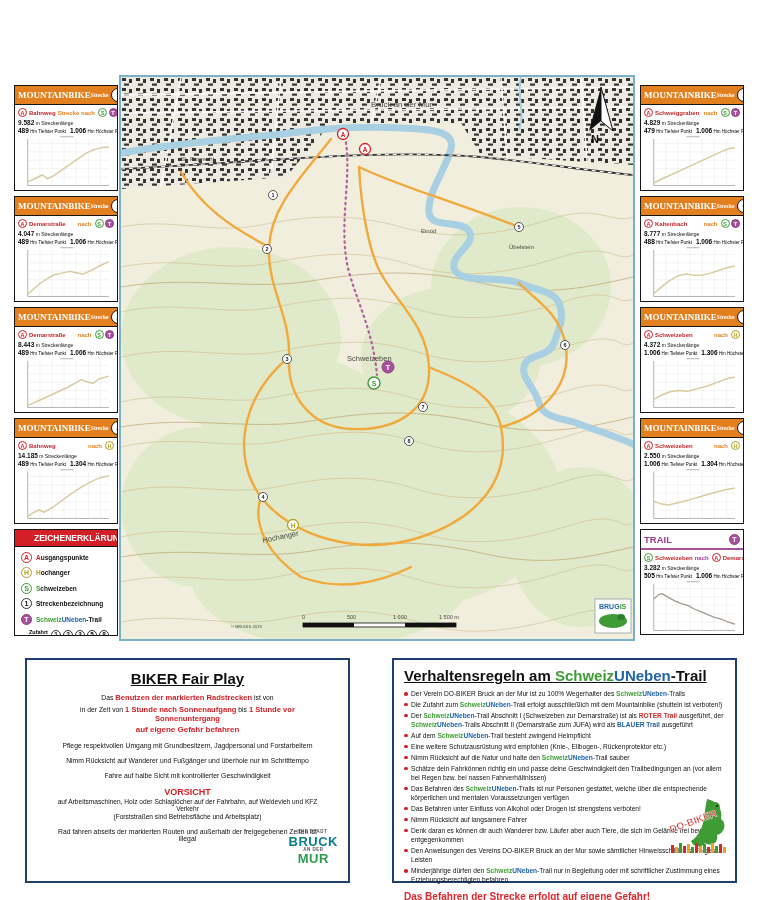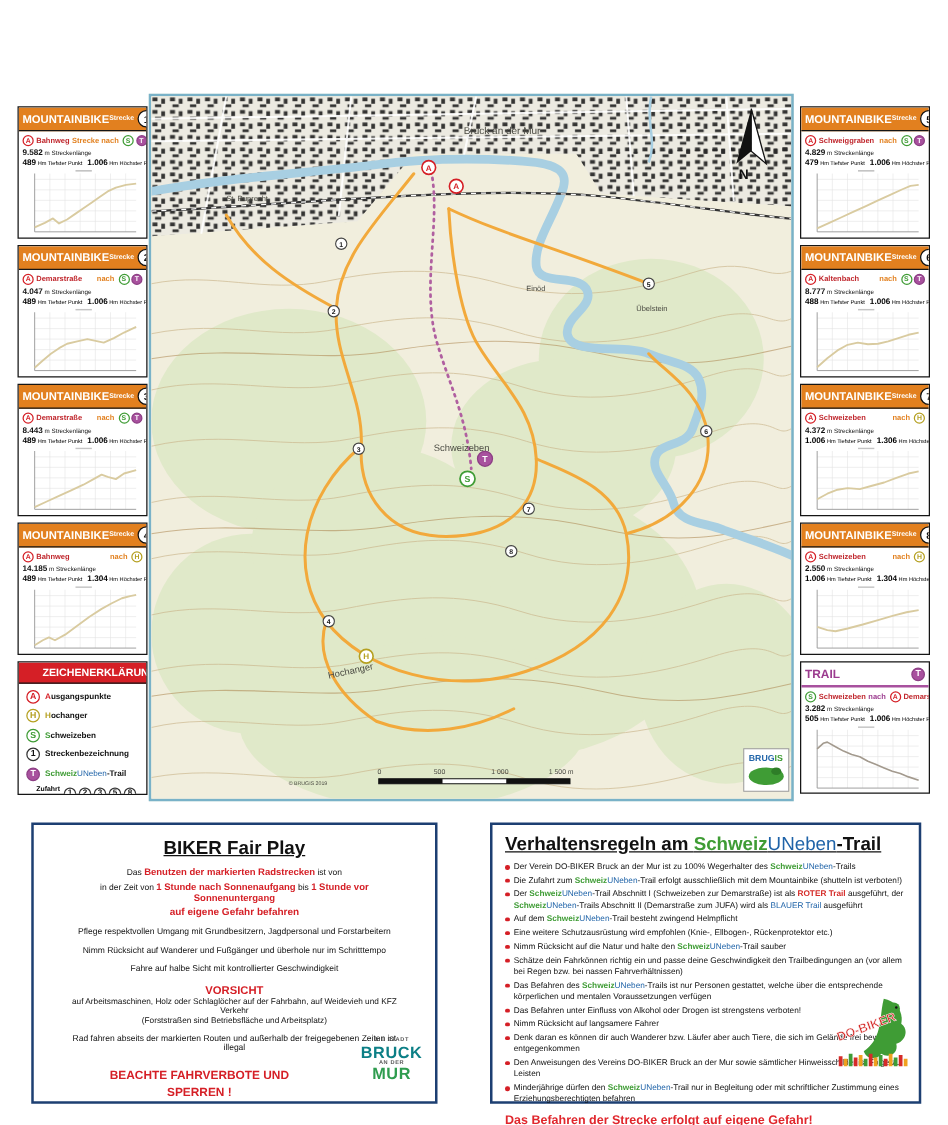--- a/index.html
+++ b/index.html
@@ -7,21 +7,21 @@
   #page{position:relative;width:758px;height:900px;background:#fff;}
   #title{position:absolute;top:6px;left:0;width:758px;text-align:center;font-size:46px;
     font-weight:bold;color:#1e6090;}
   
   #col-left{position:absolute;left:14px;top:85px;width:104px;}
   #col-right{position:absolute;left:640px;top:85px;width:104px;}
   
   .card{position:relative;width:104px;height:106px;background:#fff;border:1.5px solid #151515;
     margin-bottom:5px;box-sizing:border-box;overflow:hidden;}
   .c-header{height:18px;background:#e2801f;display:flex;align-items:center;padding:0 3px;
-    border-bottom:1px solid #151515;color:#fff;}
+    border-bottom:1px solid #151515;color:#fff;font-family:Liberation Serif, serif;}
   .c-type{font-size:9px;font-weight:bold;white-space:nowrap;}
   .c-strecke{font-size:5.5px;font-weight:bold;margin-left:auto;margin-right:3px;}
   .c-num{width:12px;height:12px;min-width:12px;background:#fff;color:#111;border:1px solid #111;
     border-radius:50%;font-size:8px;font-weight:bold;display:flex;align-items:center;justify-content:center;}
   .c-body{padding:2px 3px 0 3px;}
   .row1{display:flex;align-items:center;gap:2px;height:11px;}
   .name{font-size:6px;font-weight:bold;color:#c0272d;white-space:nowrap;}
   .nach{font-size:6px;font-weight:bold;color:#e2801f;margin-left:auto;margin-right:1px;white-space:nowrap;}
   .row2{font-size:5px;color:#111;margin-top:1px;white-space:nowrap;}
   .big{font-size:6.5px;font-weight:bold;}
@@ -80,21 +80,21 @@
   .cl-big{display:block;font-size:13px;font-weight:bold;letter-spacing:.5px;}
   .cl-mur{color:#2f9c4f;}
   .rl-title{font-size:15px;font-weight:bold;text-decoration:underline;margin:2px 0 5px;color:#111;}
   #rules-list{margin:0;padding:0;list-style:none;}
   #rules-list li{font-size:6.6px;line-height:1.42;padding-left:7px;position:relative;
     margin-bottom:1.5px;color:#111;}
   #rules-list li::before{content:"";position:absolute;left:0;top:3px;width:3.5px;height:3.5px;
     border-radius:50%;background:#d51f26;}
   .rl-red{color:#e0262c;font-weight:bold;font-size:10px;line-height:1.3;margin-top:5px;}
   .g{color:#3f9c35;font-weight:bold;}
-  .b{color:#1f63a8;font-weight:normal;}
+  .b{color:#1f63a8;font-weight:bold;}
   .r{color:#d52b28;font-weight:bold;}
   .dobiker-logo{position:absolute;right:6px;bottom:26px;width:62px;height:62px;}
 </style>
 </head>
 <body>
 
 <div id="page">
 
 
   <div id="col-left">
@@ -688,21 +688,20 @@
     <div class="fp-line"><span>in der Zeit von </span><span class="red-b">1 Stunde nach Sonnenaufgang</span><span> bis </span><span class="red-b">1 Stunde vor Sonnenuntergang</span></div>
     <div class="fp-line fp-l4"><span class="red-b">auf eigene Gefahr befahren</span></div>
     <div class="fp-p">Pflege respektvollen Umgang mit Grundbesitzern, Jagdpersonal und Forstarbeitern</div>
     <div class="fp-p">Nimm Rücksicht auf Wanderer und Fußgänger und überhole nur im Schritttempo</div>
     <div class="fp-p">Fahre auf halbe Sicht mit kontrollierter Geschwindigkeit</div>
     <div class="fp-vorsicht">VORSICHT</div>
     <div class="fp-v">auf Arbeitsmaschinen, Holz oder Schlaglöcher auf der Fahrbahn, auf Weidevieh und KFZ Verkehr</div>
     <div class="fp-v">(Forststraßen sind Betriebsfläche und Arbeitsplatz)</div>
     <div class="fp-p">Rad fahren abseits der markierten Routen und außerhalb der freigegebenen Zeiten ist illegal</div>
     <div class="fp-caps">
-      <div>BEACHTE FAHRVERBOTE UND SPERREN !</div>
     </div>
     <div class="city-logo">
       <span class="cl-small">DIE STADT</span>
       <span class="cl-big">BRUCK</span>
       <span class="cl-small">AN DER</span>
       <span class="cl-big cl-mur">MUR</span>
     </div>
   </div>
 
   <div id="rules" class="bbox">

